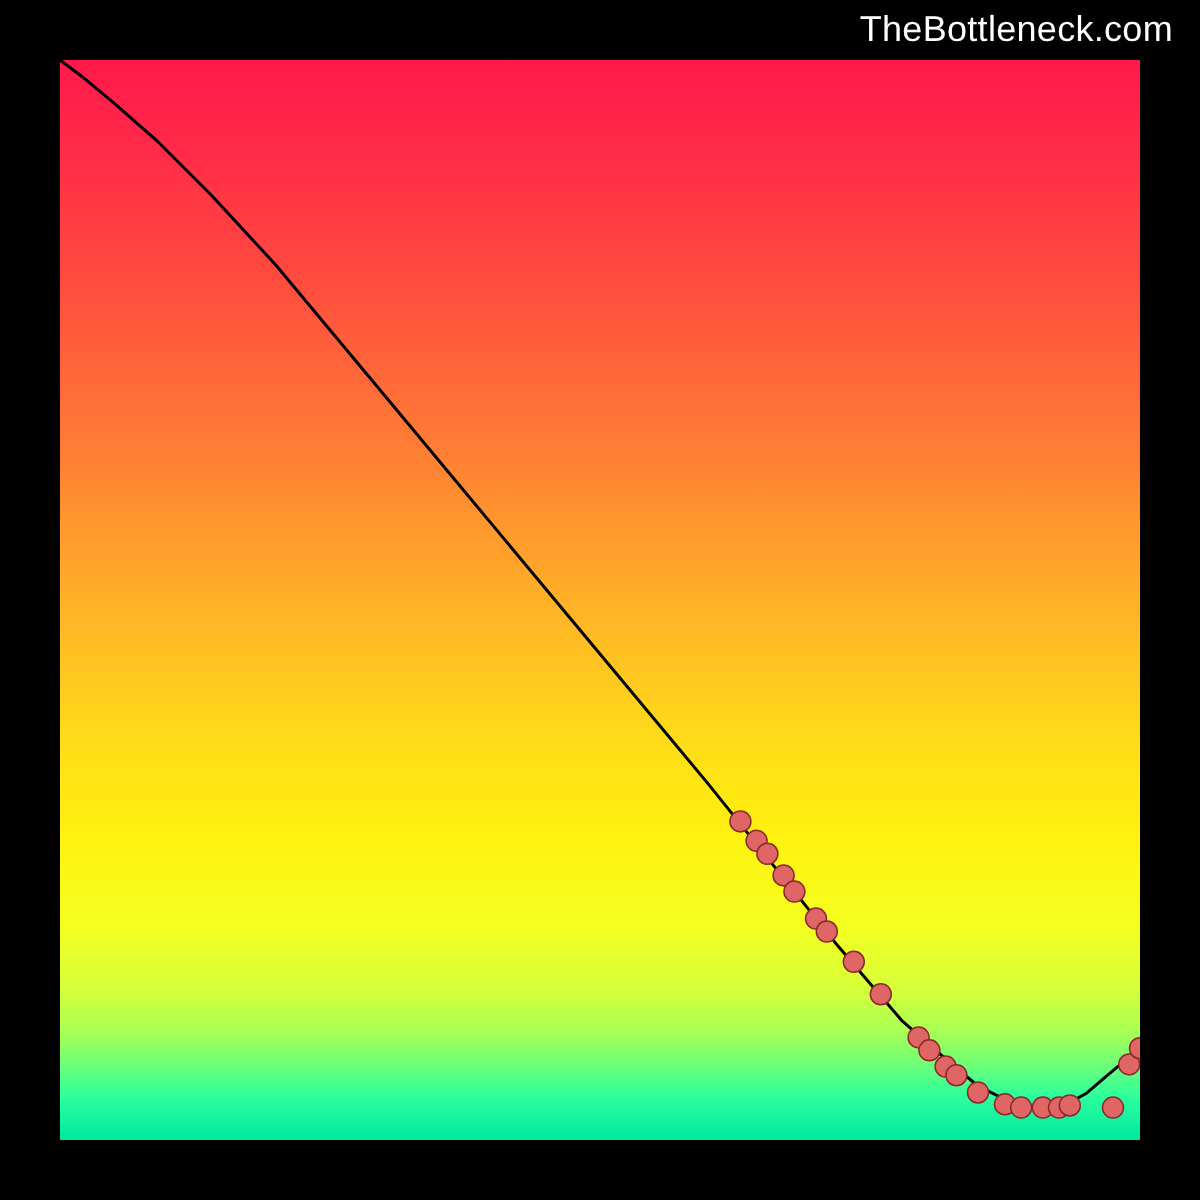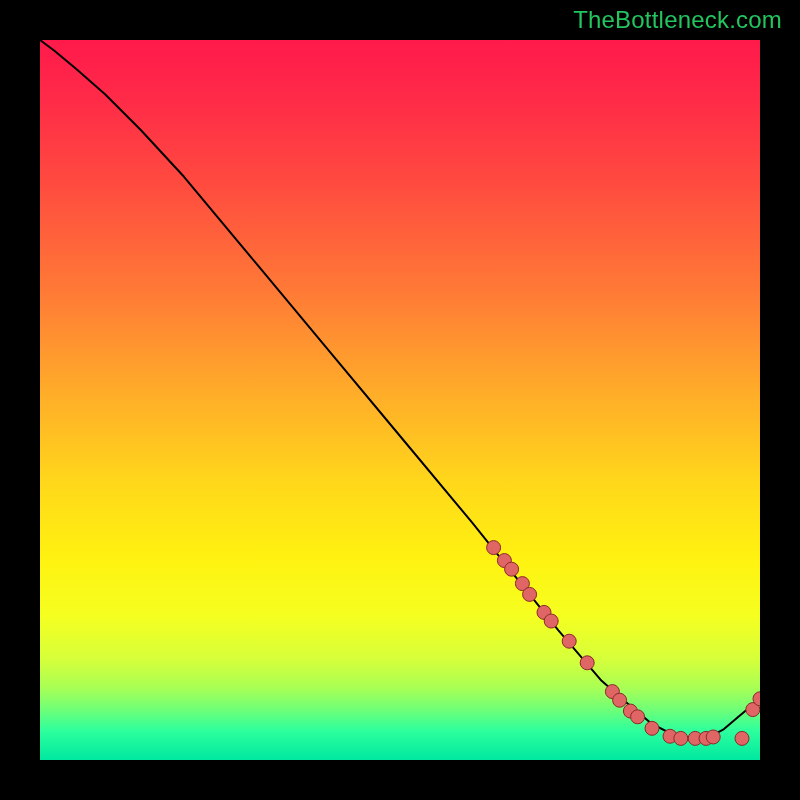--- a/index.html
+++ b/index.html
@@ -16,21 +16,21 @@
     left: 0;
     top: 0;
     width: 800px;
     height: 800px;
     background: #000;
   }
   .watermark {
     position: absolute;
     top: 6px;
     right: 18px;
-    color: #22c55e;
+    color: #ffffff;
     font-size: 24px;
     font-weight: 500;
     letter-spacing: 0.2px;
     user-select: none;
   }
   .plot-wrap {
     position: absolute;
     left: 40px;
     top: 40px;
     width: 720px;

